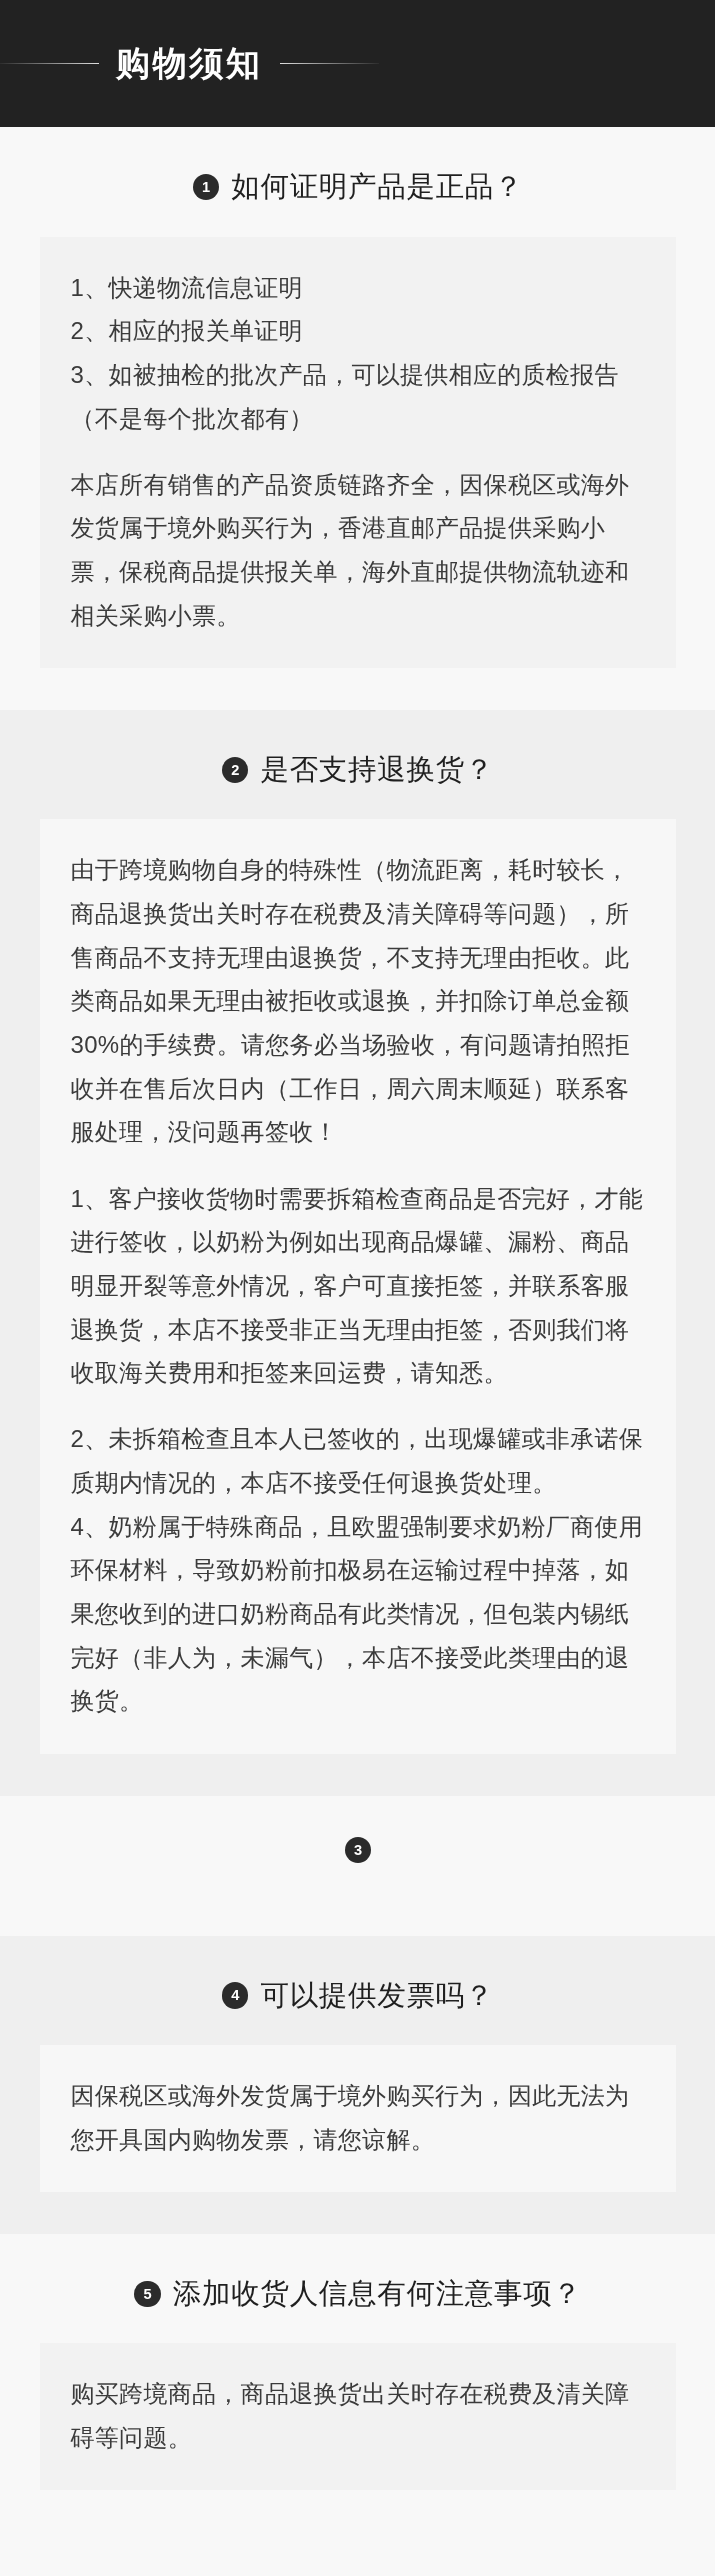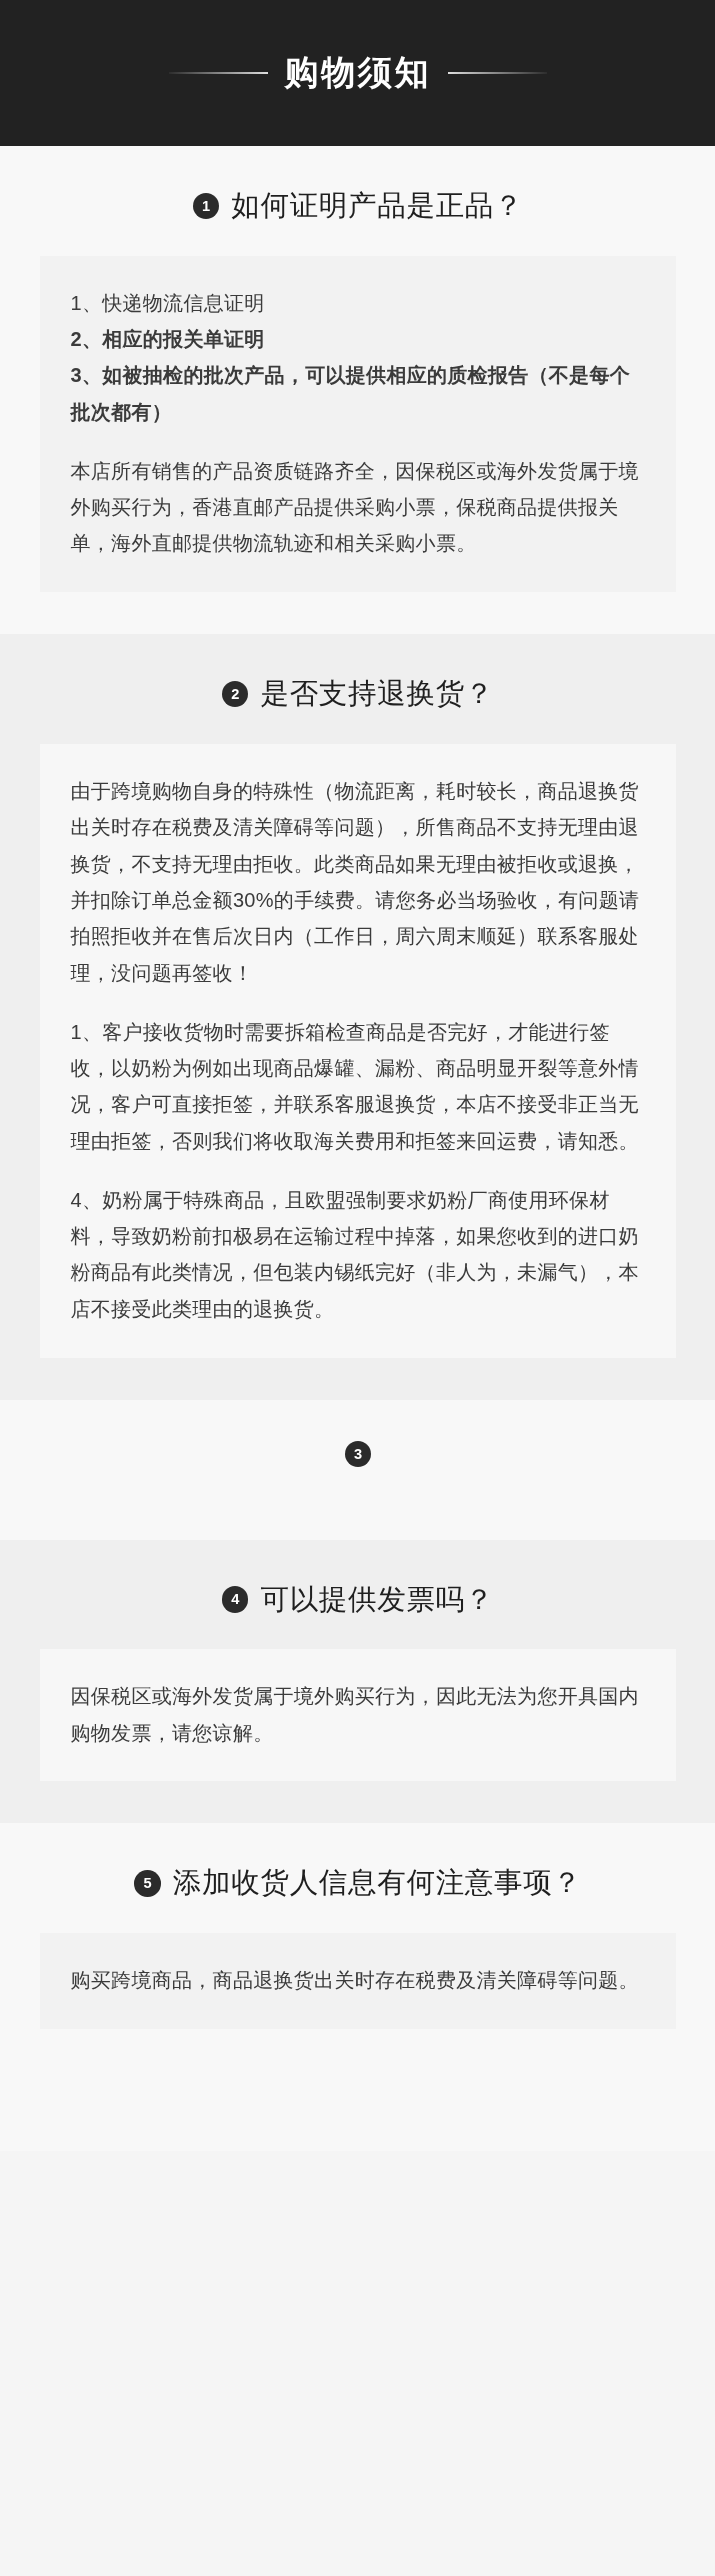--- a/index.html
+++ b/index.html
@@ -10,24 +10,24 @@
   }
   body {
     width: 716px;
     min-height: 2576px;
     overflow-x: hidden;
   }
 
   
   .header {
     background: #222222;
-    height: 146px;
+    height: 127px;
     display: flex;
     align-items: center;
-    justify-content: center;
+    justify-content: flex-start;
   }
   .header-inner {
     display: flex;
     align-items: center;
     gap: 17px;
   }
   .header-title {
     color: #ffffff;
     font-size: 34px;
     font-weight: bold;
@@ -80,27 +80,27 @@
   }
 
   .card {
     margin: 0 40px;
     background: #f2f2f2;
     padding: 29px 30.5px 30.5px 30.5px;
   }
   .section.grey .card { background: #f7f7f7; }
 
   .card p {
-    font-size: 20px;
+    font-size: 24px;
     line-height: 1.82;
     color: #3b3b3b;
     letter-spacing: 0.3px;
   }
   .card p + p { margin-top: 22.5px; }
-  .card .tight + .tight { margin-top: 0; font-weight: bold; }
+  .card .tight + .tight { margin-top: 0; }
 
   .spacer-bottom { height: 80px; background: #f8f8f8; }
 </style>
 </head>
 <body>
 
 <div class="header">
   <div class="header-inner">
     <span class="rule"></span>
     <span class="header-title">购物须知</span>
@@ -122,20 +122,21 @@
 </div>
 
 <div class="section grey">
   <div class="sec-head">
     <span class="num-badge">2</span>
     <span class="sec-title">是否支持退换货？</span>
   </div>
   <div class="card">
     <p>由于跨境购物自身的特殊性（物流距离，耗时较长，商品退换货出关时存在税费及清关障碍等问题），所售商品不支持无理由退换货，不支持无理由拒收。此类商品如果无理由被拒收或退换，并扣除订单总金额30%的手续费。请您务必当场验收，有问题请拍照拒收并在售后次日内（工作日，周六周末顺延）联系客服处理，没问题再签收！</p>
     <p>1、客户接收货物时需要拆箱检查商品是否完好，才能进行签收，以奶粉为例如出现商品爆罐、漏粉、商品明显开裂等意外情况，客户可直接拒签，并联系客服退换货，本店不接受非正当无理由拒签，否则我们将收取海关费用和拒签来回运费，请知悉。</p>
+    <p class="tight">2、未拆箱检查且本人已签收的，出现爆罐或非承诺保质期内情况的，本店不接受任何退换货处理。</p>
     <p class="tight">4、奶粉属于特殊商品，且欧盟强制要求奶粉厂商使用环保材料，导致奶粉前扣极易在运输过程中掉落，如果您收到的进口奶粉商品有此类情况，但包装内锡纸完好（非人为，未漏气），本店不接受此类理由的退换货。</p>
   </div>
 </div>
 
 <div class="section light">
   <div class="sec-head">
     <span class="num-badge">3</span>
   </div>
 </div>
 

